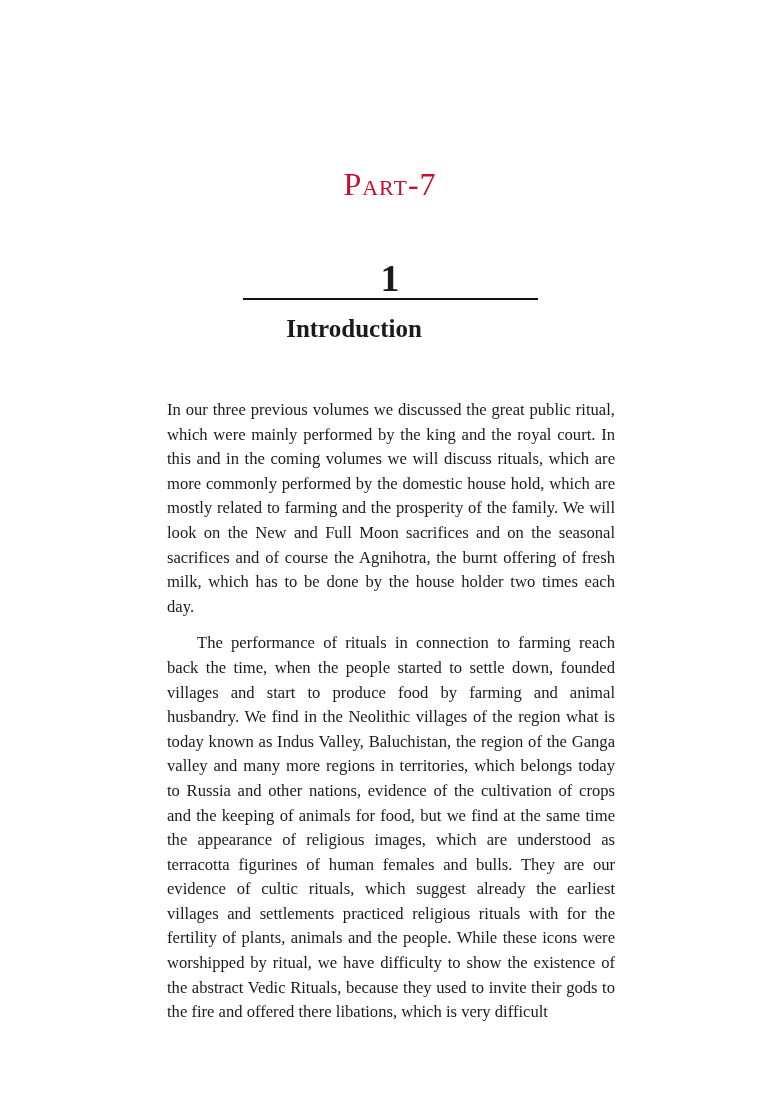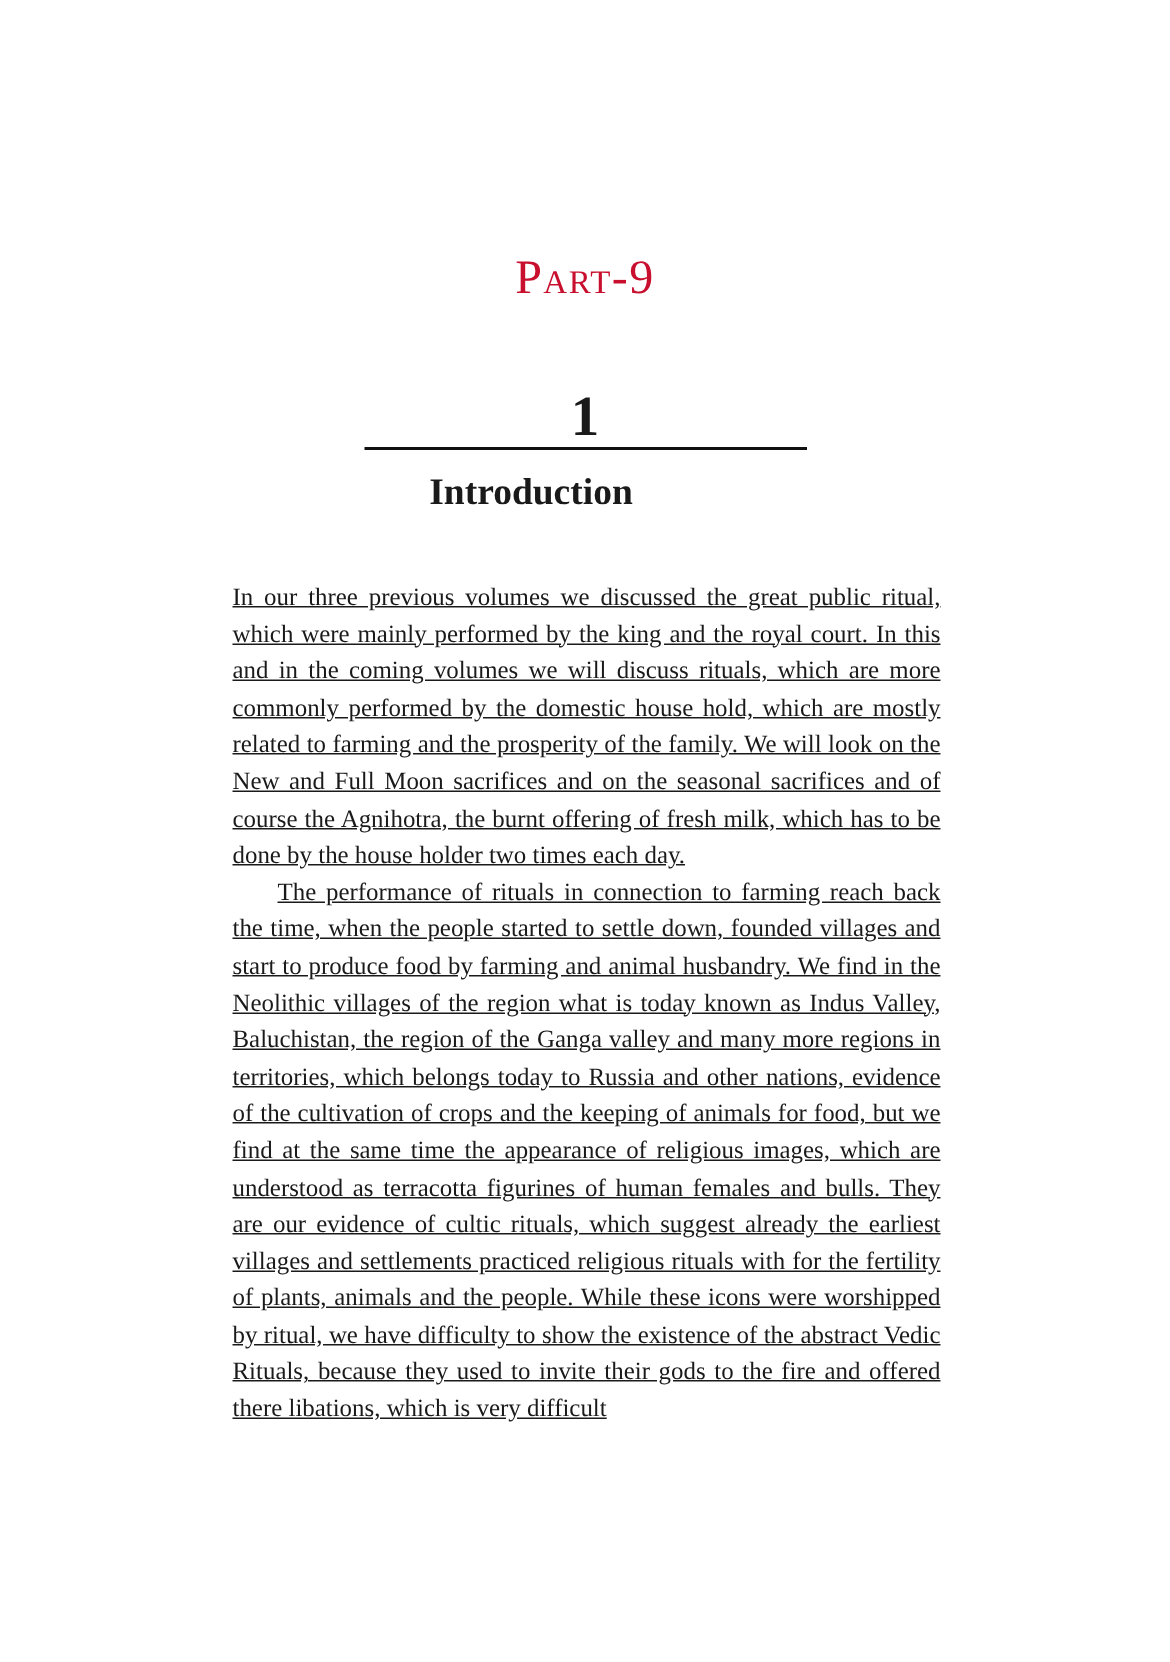--- a/index.html
+++ b/index.html
@@ -58,31 +58,30 @@
     .body-text {
       position: absolute;
       top: 386px;
       left: 155px;
       width: 472px;
       font-size: 16.6px;
       line-height: 24.6px;
       text-align: justify;
     }
     .body-text p {
-      margin: 0;
-      text-decoration: underline;
+      margin: 12px;
     }
     .body-text p.indent {
       text-indent: 30px;
     }
   </style>
 </head>
 <body>
 
-<div class="part-heading">Part-9</div>
+<div class="part-heading">Part-7</div>
 
 <div class="chapter-number">1</div>
 
 <div class="chapter-rule"></div>
 
 <div class="chapter-title">Introduction</div>
 
 <div class="body-text">
   <p>In our three previous volumes we discussed the great public ritual, which were mainly performed by the king and the royal court. In this and in the coming volumes we will discuss rituals, which are more commonly performed by the domestic house hold, which are mostly related to farming and the prosperity of the family. We will look on the New and Full Moon sacrifices and on the seasonal sacrifices and of course the Agnihotra, the burnt offering of fresh milk, which has to be done by the house holder two times each day.</p>
   <p class="indent">The performance of rituals in connection to farming reach back the time, when the people started to settle down, founded villages and start to produce food by farming and animal husbandry. We find in the Neolithic villages of the region what is today known as Indus Valley, Baluchistan, the region of the Ganga valley and many more regions in territories, which belongs today to Russia and other nations, evidence of the cultivation of crops and the keeping of animals for food, but we find at the same time the appearance of religious images, which are understood as terracotta figurines of human females and bulls. They are our evidence of cultic rituals, which suggest already the earliest villages and settlements practiced religious rituals with for the fertility of plants, animals and the people. While these icons were worshipped by ritual, we have difficulty to show the existence of the abstract Vedic Rituals, because they used to invite their gods to the fire and offered there libations, which is very difficult</p>

